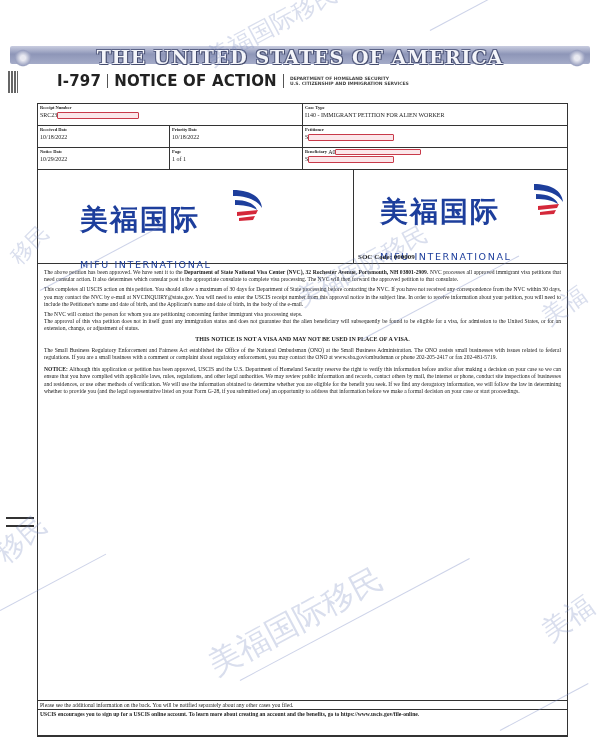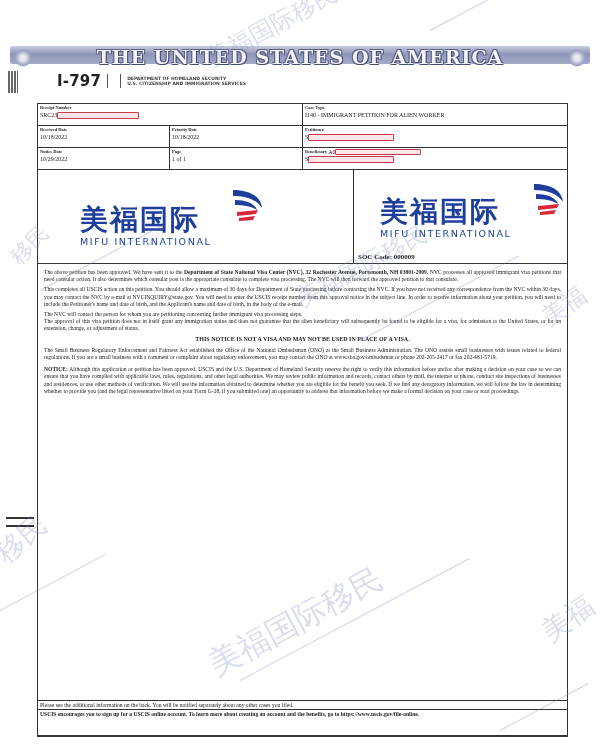--- a/index.html
+++ b/index.html
@@ -32,21 +32,21 @@
         #333; opacity: .75; }
 
     .form { position: absolute; left: 37px; top: 103px; width: 531px; height: 634px; border: 1px solid #333; }
     .hdr { position: absolute; left: 0; top: 0; width: 529px; height: 66px; }
     .cell { position: absolute; border-right: 1px solid #333; border-bottom: 1px solid #333; padding: 1px 2px; }
     .cell .lbl { font-size: 4.5px; font-weight: bold; line-height: 6px; color: #222; display: block; }
     .cell .val { font-size: 6px; line-height: 8px; display: flex; align-items: center; color: #222; }
     .redact { display: inline-block; height: 7px; border: 1px solid #c83a4a; background: #fbe7ea; border-radius: 1px; }
 
     .logo-box { position: absolute; border-right: 1px solid #333; border-bottom: 1px solid #333; }
-    .logo { position: absolute; display: flex; flex-direction: column; }
+    .logo { position: absolute; display: flex; flex-direction: column; gap: 23px; }
     .logo-cn { font-family: "DejaVu Sans", sans-serif; font-weight: bold; color: #1d3e9c; font-size: 28px; letter-spacing: 2px; line-height: 32px; }
     .logo-en { font-family: "DejaVu Sans", sans-serif; color: #1d3e9c; font-size: 9.5px; letter-spacing: 1.6px; line-height: 11px; }
     .swoosh { position: absolute; }
     .soc { position: absolute; left: 4px; bottom: 2px; font-size: 7px; font-weight: bold; color: #222; }
 
     .body { position: absolute; left: 6px; top: 165px; width: 517px; font-size: 5.6px; line-height: 7.2px; color: #222; text-align: justify; }
     .body p { margin-bottom: 3px; }
     .body b { font-weight: bold; }
     .body .center { text-align: center; font-weight: bold; font-size: 6px; margin: 2px 0 4px; }
 
@@ -64,20 +64,21 @@
 
 <div class="banner">
   <span class="rosette" style="left:4px"></span>
   <span class="banner-text">THE UNITED STATES OF AMERICA</span>
   <span class="rosette" style="right:4px"></span>
 </div>
 
 <div class="title-row">
   <span class="form-title">I-797</span>
   <span class="title-sep"></span>
+  <span class="form-title">NOTICE OF ACTION</span>
   <span class="title-sep"></span>
   <div>
     <div class="dept">Department of Homeland Security</div>
     <div class="dept">U.S. Citizenship and Immigration Services</div>
   </div>
 </div>
 
 <div class="qr"></div>
 
 <div class="form">

